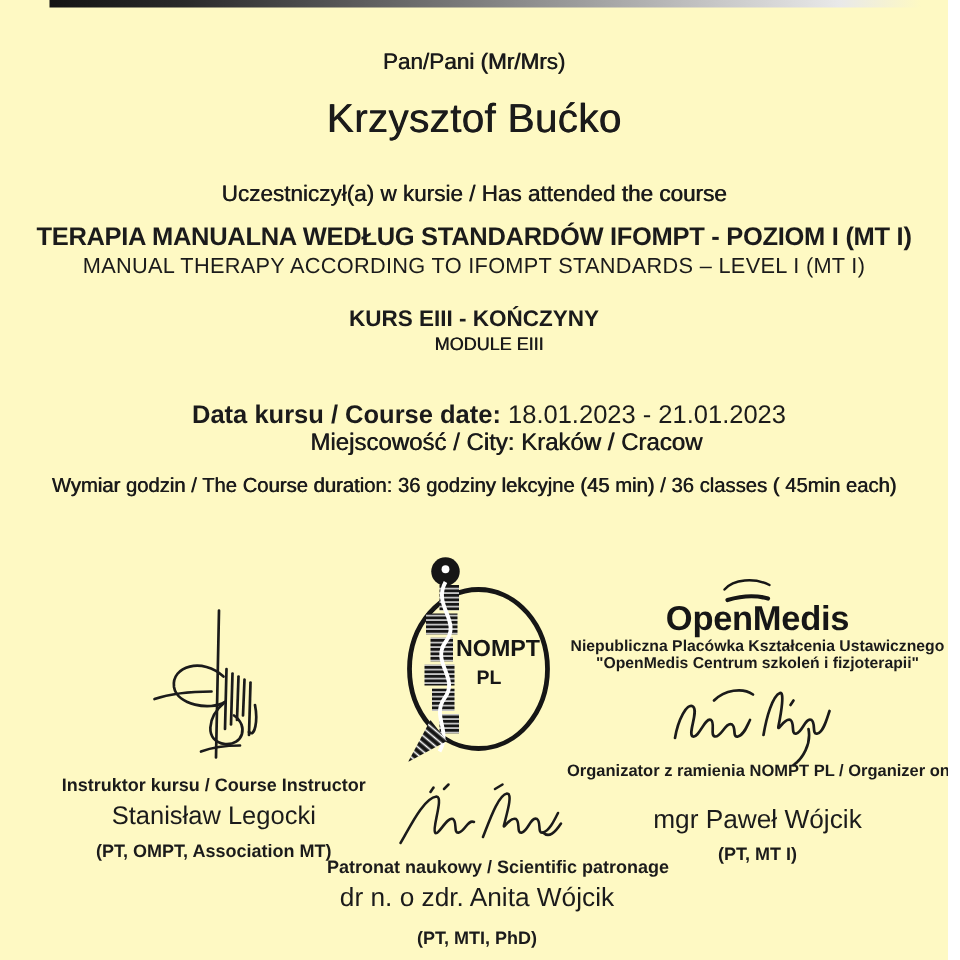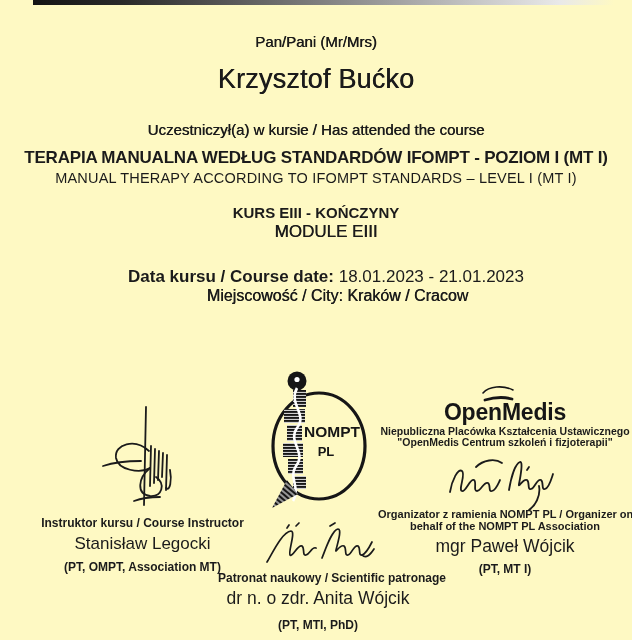--- a/index.html
+++ b/index.html
@@ -11,21 +11,21 @@
   .semi{text-shadow:0.4px 0 currentColor;}
   .b{font-weight:700;}
   .scanbar{position:absolute;top:0;left:33px;right:0;height:5px;
     background:linear-gradient(to right,#141414 0%,#2a2a2a 15%,#6a6a6a 40%,#9a9a9a 58%,#c9c9c9 75%,#e9e9e9 88%,rgba(255,255,255,0) 97%);}
   .salutation{top:33px;font-size:15px;}
   .recipient{top:64px;font-size:27px;letter-spacing:0.2px;}
   .attended{top:121px;font-size:15px;}
   .title-pl{top:148px;font-size:17px;letter-spacing:-0.2px;}
   .title-en{top:170px;font-size:14.5px;letter-spacing:0.2px;}
   .module-pl{top:204px;font-size:15px;}
-  .module-en{top:222px;font-size:17px;margin-left:20px;}
+  .module-en{top:222px;font-size:12px;margin-left:20px;}
   .dateline{top:267px;font-size:17px;margin-left:20px;}
   .cityline{top:287px;font-size:16px;padding-left:43px;}
   .duration{top:316px;font-size:13.5px;}
   .col{position:absolute;text-align:center;}
   .col .cap{position:absolute;left:0;right:0;font-size:12px;font-weight:700;white-space:nowrap;}
   .col .nm{position:absolute;left:0;right:0;font-size:17px;font-weight:400;white-space:nowrap;}
   .col .cr{position:absolute;left:0;right:0;font-size:12px;font-weight:700;white-space:nowrap;}
   .col-left{left:40px;top:0;width:205px;height:640px;}
   .col-mid{left:218px;top:0;width:200px;height:640px;}
   .col-right{left:398px;top:0;width:214px;height:640px;}
@@ -44,20 +44,21 @@
 
   <div class="line salutation semi">Pan/Pani (Mr/Mrs)</div>
   <div class="line recipient semi">Krzysztof Bućko</div>
   <div class="line title-pl b">TERAPIA MANUALNA WEDŁUG STANDARDÓW IFOMPT - POZIOM I (MT I)</div>
   <div class="line attended semi">Uczestniczył(a) w kursie / Has attended the course</div>
   <div class="line title-en">MANUAL THERAPY ACCORDING TO IFOMPT STANDARDS – LEVEL I (MT I)</div>
   <div class="line module-pl b">KURS EIII - KOŃCZYNY</div>
   <div class="line module-en semi">MODULE EIII</div>
   <div class="line dateline"><span class="b">Data kursu / Course date:</span>&nbsp;<span>18.01.2023 - 21.01.2023</span></div>
   <div class="line cityline semi">Miejscowość / City: Kraków / Cracow</div>
+  <div class="line duration semi">Wymiar godzin / The Course duration: 36 godziny lekcyjne (45 min) / 36 classes ( 45min each)</div>
 
   <svg class="svgabs" style="left:88px;top:398px" width="90" height="115" viewBox="0 0 90 115">
     <g fill="none" stroke="#1b1b1b" stroke-width="1.8" stroke-linecap="round">
       <path d="M58,9 L56,107"></path>
       <path d="M15,68 C27,64 42,63 53,63"></path>
       <path d="M61,53 C47,40 26,46 28,60 C30,72 52,76 62,70"></path>
       <path d="M62,70 C50,80 48,96 62,98 C74,99 78,86 68,79"></path>
       <path d="M63,48 L62,88"></path>
         <path d="M67,51 L66,85"></path>
         <path d="M71,53 L70,82"></path>
@@ -121,21 +122,20 @@
     <g fill="none" stroke="#161616" stroke-linecap="round">
       <path d="M13,10 C19,3 33,2 43,7" stroke-width="1.6"></path>
       <path d="M15,17 C25,14 35,14 42,16" stroke-width="2.8"></path>
     </g>
   </svg>
   <div class="col col-right">
     <div class="om-word">OpenMedis</div>
     <div class="om-sub" style="top:425px">Niepubliczna Placówka Kształcenia Ustawicznego</div>
     <div class="om-sub" style="top:436px">"OpenMedis Centrum szkoleń i fizjoterapii"</div>
     <div class="org-cap" style="top:508px">Organizator z ramienia NOMPT PL / Organizer on</div>
-    <div class="org-cap" style="top:520px">behalf of the NOMPT PL Association</div>
     <div class="nm" style="top:536px;font-size:17.5px">mgr Paweł Wójcik</div>
     <div class="cr" style="top:562px">(PT, MT I)</div>
   </div>
   <svg class="svgabs" style="left:443px;top:450px" width="115" height="62" viewBox="0 0 115 62">
     <g fill="none" stroke="#1b1b1b" stroke-width="1.8" stroke-linecap="round">
       <path d="M7,42 C9,30 15,18 19,21 C23,24 15,40 19,41 C23,42 27,28 31,30 C34,32 30,41 34,41 C38,41 41,31 45,33 C48,35 45,42 49,41 C53,40 55,34 57,30"></path>
       <path d="M33,17 C40,10 52,8 59,13"></path>
       <path d="M66,40 C68,28 72,14 77,12 C80,11 78,24 76,34 C75,39 80,28 84,30 C87,32 84,40 88,39 C92,38 94,28 98,30 C101,32 98,40 102,39 C106,38 108,30 110,24"></path>
       <path d="M96,36 C98,46 92,56 86,60"></path>
       <path d="M84,20 l2,-3"></path>

